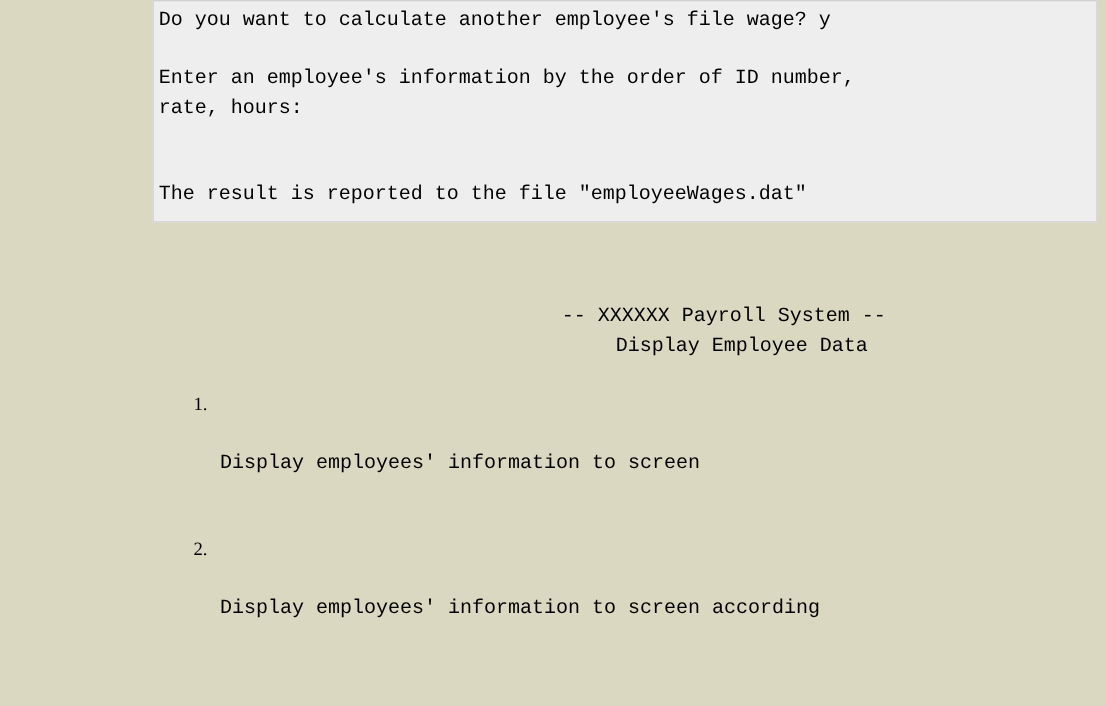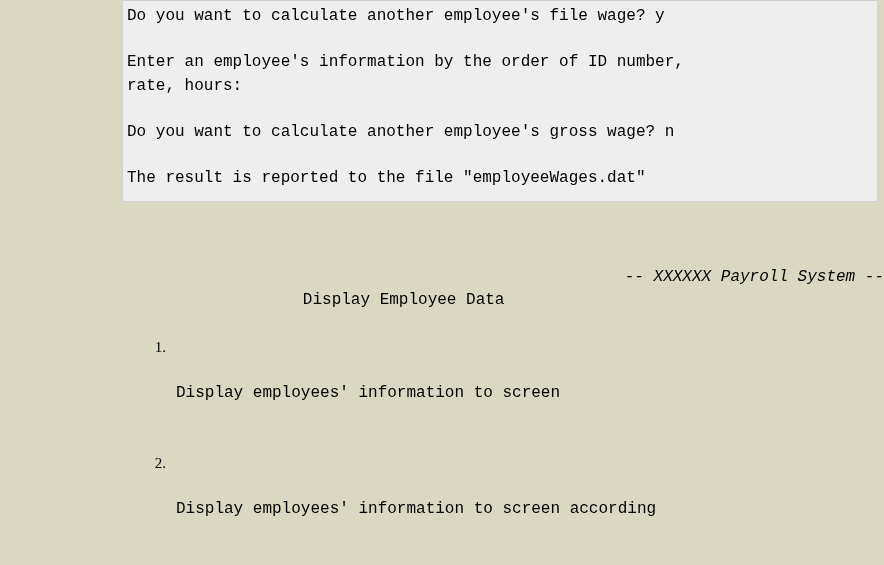--- a/index.html
+++ b/index.html
@@ -27,27 +27,26 @@
     }
     .terminal-line {
       white-space: pre;
     }
     .content-area {
       padding-top: 64px;
       padding-left: 130px;
       line-height: 1.45;
     }
     .menu-title {
-      text-align: right;
+      text-align: center;
       white-space: pre;
       margin-bottom: 0;
-      font-style: italic;
     }
     .menu-subtitle {
-      text-align: left;
+      text-align: center;
       white-space: pre;
       margin-bottom: 24px;
     }
     .menu-list {
       list-style: none;
       padding-left: 22px;
     }
     .menu-item {
       display: flex;
       align-items: flex-start;
@@ -68,21 +67,20 @@
   </style>
 </head>
 <body>
 
 <div class="terminal-block">
   <div class="terminal-line">Do you want to calculate another employee's file wage? y</div>
   <div class="terminal-line">&nbsp;</div>
   <div class="terminal-line">Enter an employee's information by the order of ID number,</div>
   <div class="terminal-line">rate, hours:</div>
   <div class="terminal-line">&nbsp;</div>
-  <div class="terminal-line">Do you want to calculate another employee's gross wage? n</div>
   <div class="terminal-line">&nbsp;</div>
   <div class="terminal-line">The result is reported to the file "employeeWages.dat"</div>
 </div>
 
 <div class="content-area">
   <div class="menu-title">               -- XXXXXX Payroll System --</div>
   <div class="menu-subtitle">                  Display Employee Data</div>
   <ol class="menu-list">
     <li class="menu-item">
       <span class="menu-number">1.</span>

